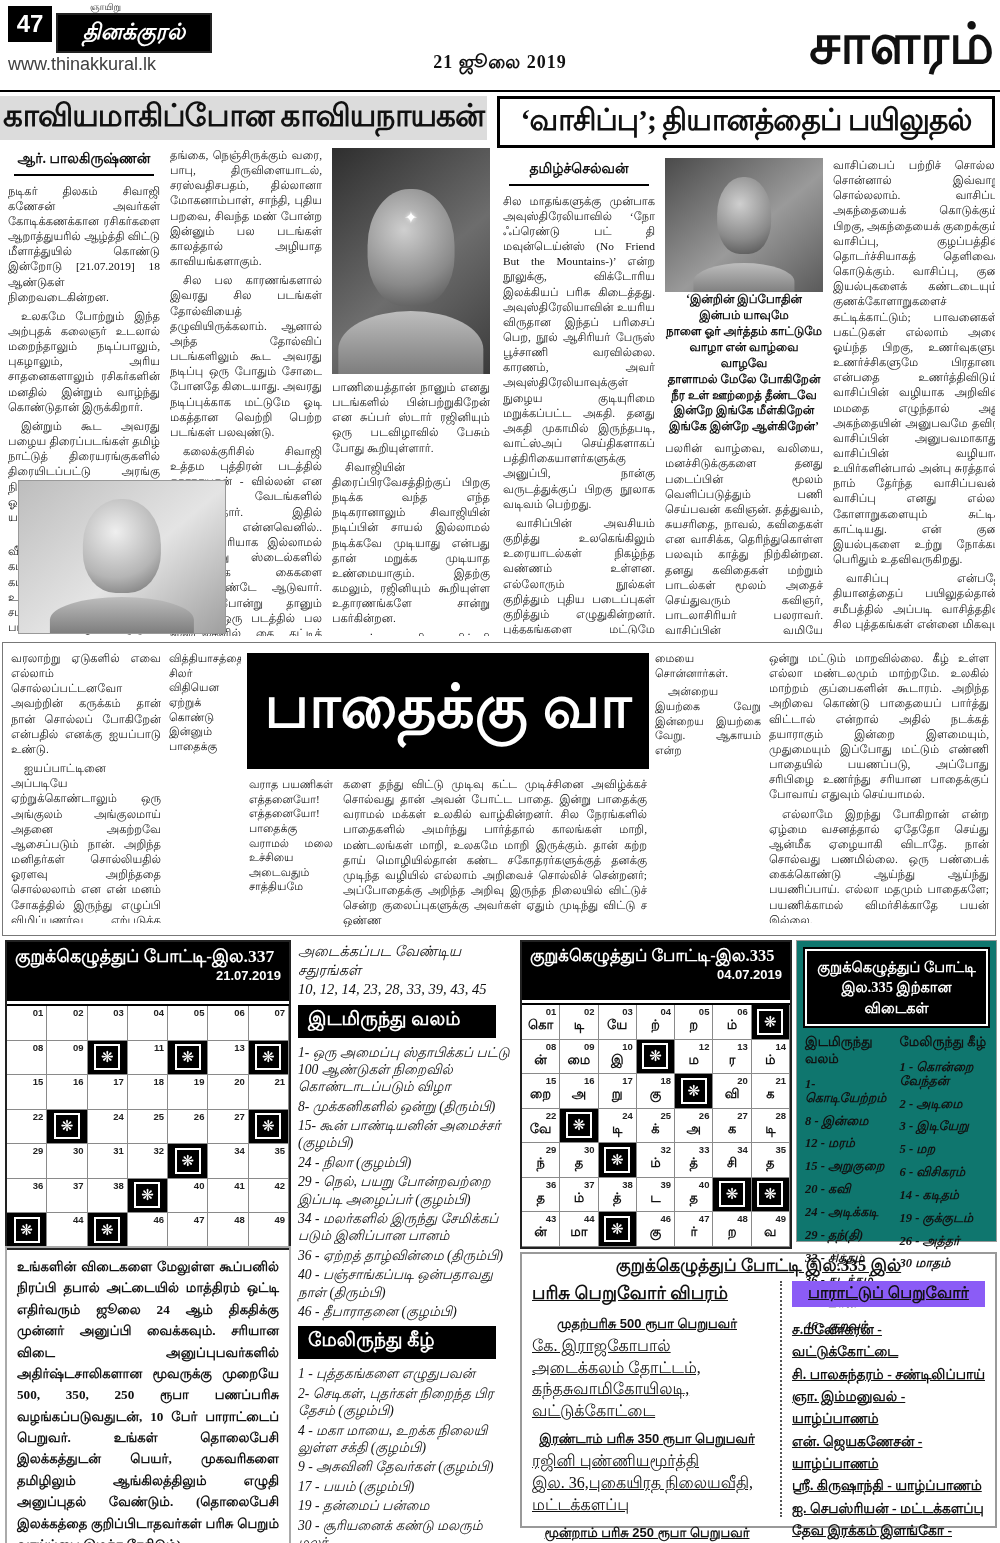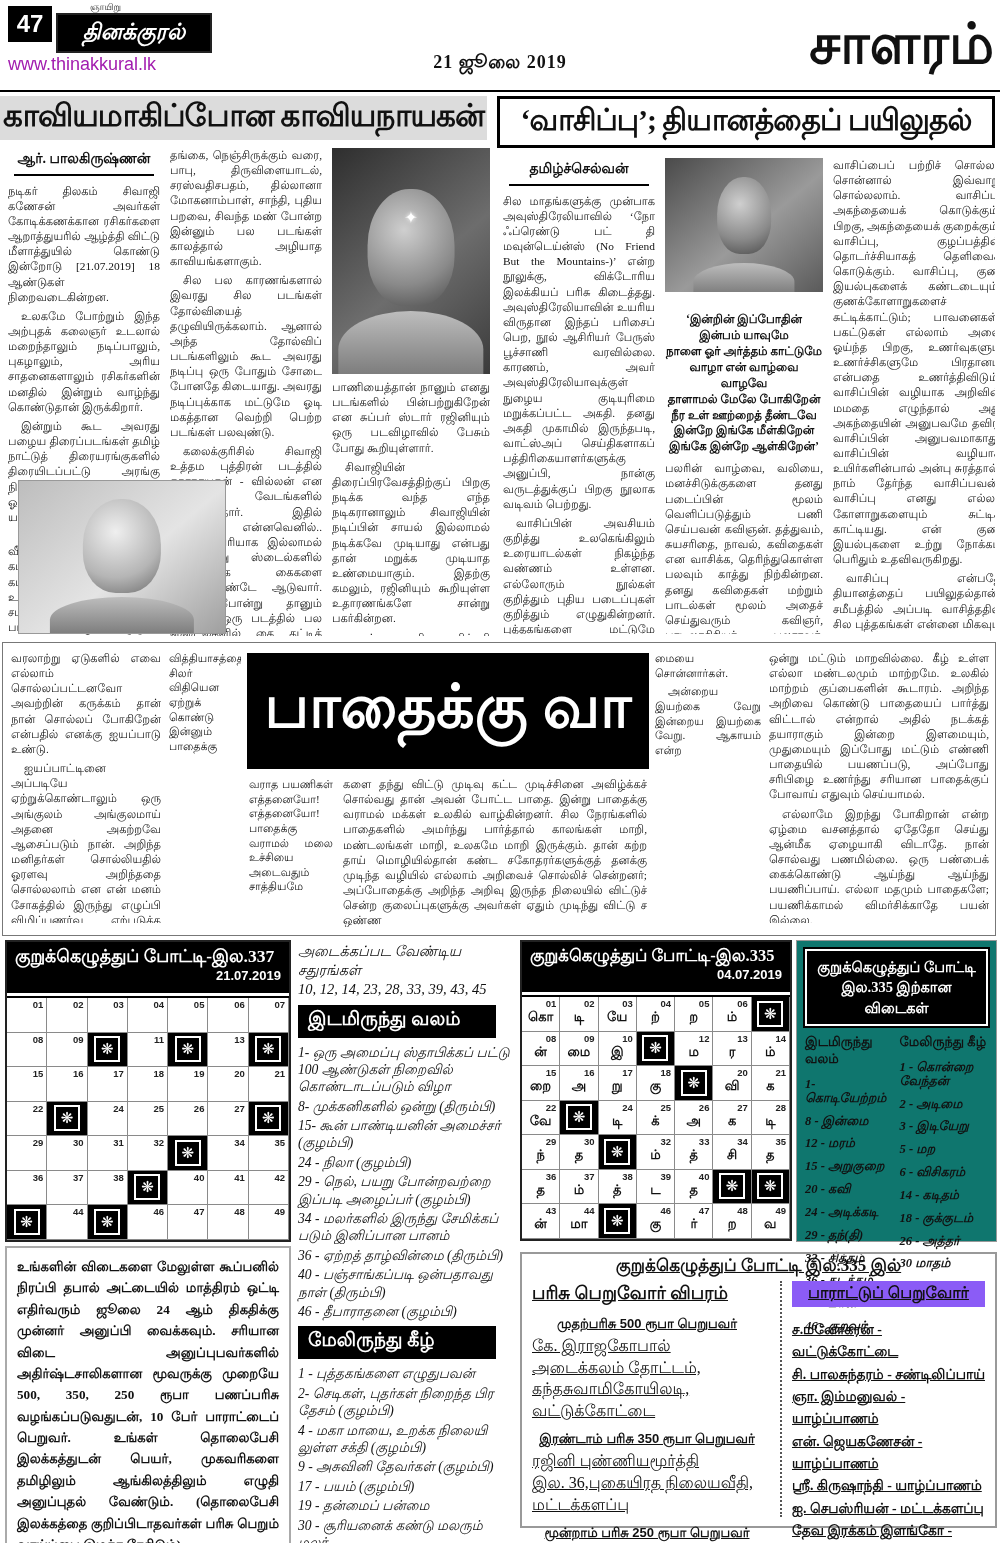--- a/index.html
+++ b/index.html
@@ -7,21 +7,21 @@
         font-family:"Liberation Serif",serif;color:#111;}
   .abs{position:absolute;}
   
   .pagenum{left:8px;top:6px;width:44px;height:36px;background:#000;color:#fff;
     font-family:"Liberation Sans",sans-serif;font-weight:bold;font-size:24px;
     display:flex;align-items:center;justify-content:center;}
   .logo-top{left:90px;top:2px;font-size:9px;color:#222;font-family:"Liberation Sans",sans-serif;text-align:center;}
   .logo{left:56px;top:13px;width:152px;height:36px;background:#000000;color:#fff;
     font-style:italic;font-weight:bold;font-size:22px;display:flex;align-items:center;
     justify-content:center;border:2px solid #222;}
-  .website{left:8px;top:54px;font-size:18px;font-family:"Liberation Sans",sans-serif;color:#a21caf;}
+  .website{left:8px;top:54px;font-size:18px;font-family:"Liberation Sans",sans-serif;color:#404040;}
   .issue-date{left:380px;top:52px;width:240px;text-align:center;font-weight:900;font-size:18px;
     letter-spacing:1px;}
   .section-title{right:6px;top:2px;width:300px;text-align:right;font-size:56px;font-weight:900;
     line-height:84px;}
   .head-rule{left:0;top:90px;width:1000px;height:2px;background:#000;}
   
   .hl-left{left:0;top:96px;width:487px;height:44px;background:#dcdcdc;display:flex;
     align-items:center;justify-content:center;font-size:31px;font-weight:900;
     letter-spacing:-1px;white-space:nowrap;}
   .hl-right{left:497px;top:96px;width:492px;height:46px;border:3px solid #000;display:flex;
@@ -43,30 +43,30 @@
   .photo{position:relative;overflow:hidden;background:linear-gradient(140deg,#2e2e2e,#6d6d6d 55%,#3b3b3b);}
   .photo .head{position:absolute;left:50%;top:18%;width:55%;height:52%;transform:translateX(-50%);
     border-radius:48% 48% 42% 42%;background:radial-gradient(circle at 42% 35%,#cfcfcf,#8a8a8a 60%,#4a4a4a);}
   .photo .torso{position:absolute;left:50%;bottom:-6%;width:92%;height:34%;transform:translateX(-50%);
     border-radius:50% 50% 0 0;background:linear-gradient(#bdbdbd,#6f6f6f);}
   .photo .star{position:absolute;left:50%;top:26%;transform:translateX(-50%);color:#fff;
     font-size:16px;text-shadow:0 0 4px #fff;}
   .photo.light{background:linear-gradient(140deg,#bdbdbd,#e4e4e4 55%,#9f9f9f);}
   .photo.light .head{background:radial-gradient(circle at 42% 35%,#efefef,#b5b5b5 60%,#6a6a6a);}
   .photo.mid{background:linear-gradient(140deg,#4a4a4a,#9a9a9a 55%,#5a5a5a);}
-  .caption{font-weight:bold;font-size:11.8px;text-align:center;line-height:1.35;margin:20px 0 6px;}
+  .caption{font-weight:bold;font-size:11.8px;text-align:center;line-height:1.35;margin:0 0 6px;}
   
   .essay{left:2px;top:642px;width:992px;height:292px;border:1.5px solid #777;background:#fff;}
   .essay .col{position:absolute;}
   .banner{position:absolute;left:244px;top:10px;width:402px;height:116px;background:#000;color:#fff;
     display:flex;align-items:center;justify-content:center;font-size:60px;font-weight:900;
     white-space:nowrap;}
   
   .pzbox{border:2px solid #222;background:#000;}
-  .pzhead{color:#fff;padding:4px 8px 10px;border-bottom:3px solid #fff;}
+  .pzhead{color:#fff;padding:4px 8px 18px;border-bottom:3px solid #fff;}
   .pzhead .t{font-weight:900;font-size:17.5px;white-space:nowrap;}
   .pzhead .d{text-align:right;font-weight:bold;font-size:13px;
     font-family:"Liberation Sans",sans-serif;}
   .grid{display:grid;background:#fff;border-top:2px solid #000;}
   .cell{position:relative;border-right:1px solid #8a8a8a;border-bottom:1px solid #8a8a8a;background:#fff;}
   .cell .num{position:absolute;right:3px;top:1px;font-size:9.5px;font-weight:bold;
     font-family:"Liberation Sans",sans-serif;color:#222;}
   .cell .ltr{position:absolute;left:0;right:0;top:12px;text-align:center;font-weight:900;font-size:13px;}
   .cell.blk{background:#000;display:flex;align-items:center;justify-content:center;}
   .cell.blk .ros{border:2px solid #fff;outline:2px solid #000;width:22px;height:22px;display:flex;
@@ -626,21 +626,21 @@
       </div>
       <div style="width:50%;">
         <div class="anscolh">மேலிருந்து கீழ்</div>
         <div>
             <div class="ansitem">1 - கொன்றை வேந்தன்</div>
             <div class="ansitem">2 - அடிமை</div>
             <div class="ansitem">3 - இடியேறு</div>
             <div class="ansitem">5 - மற</div>
             <div class="ansitem">6 - விசிகரம்</div>
             <div class="ansitem">14 - கடிதம்</div>
-            <div class="ansitem">18 - குக்குடம்</div>
+            <div class="ansitem">19 - குக்குடம்</div>
             <div class="ansitem">26 - அத்தர்</div>
             <div class="ansitem">30 மாதம்</div>
           </div>
       </div>
     </div>
   </div>
 
   <div class="abs winbox" style="left:520px;top:1252px;width:453px;height:272px;">
     <div class="wintitle">குறுக்கெழுத்துப் போட்டி இல.335 இல்</div>
     <div style="display:flex;height:236px;">

